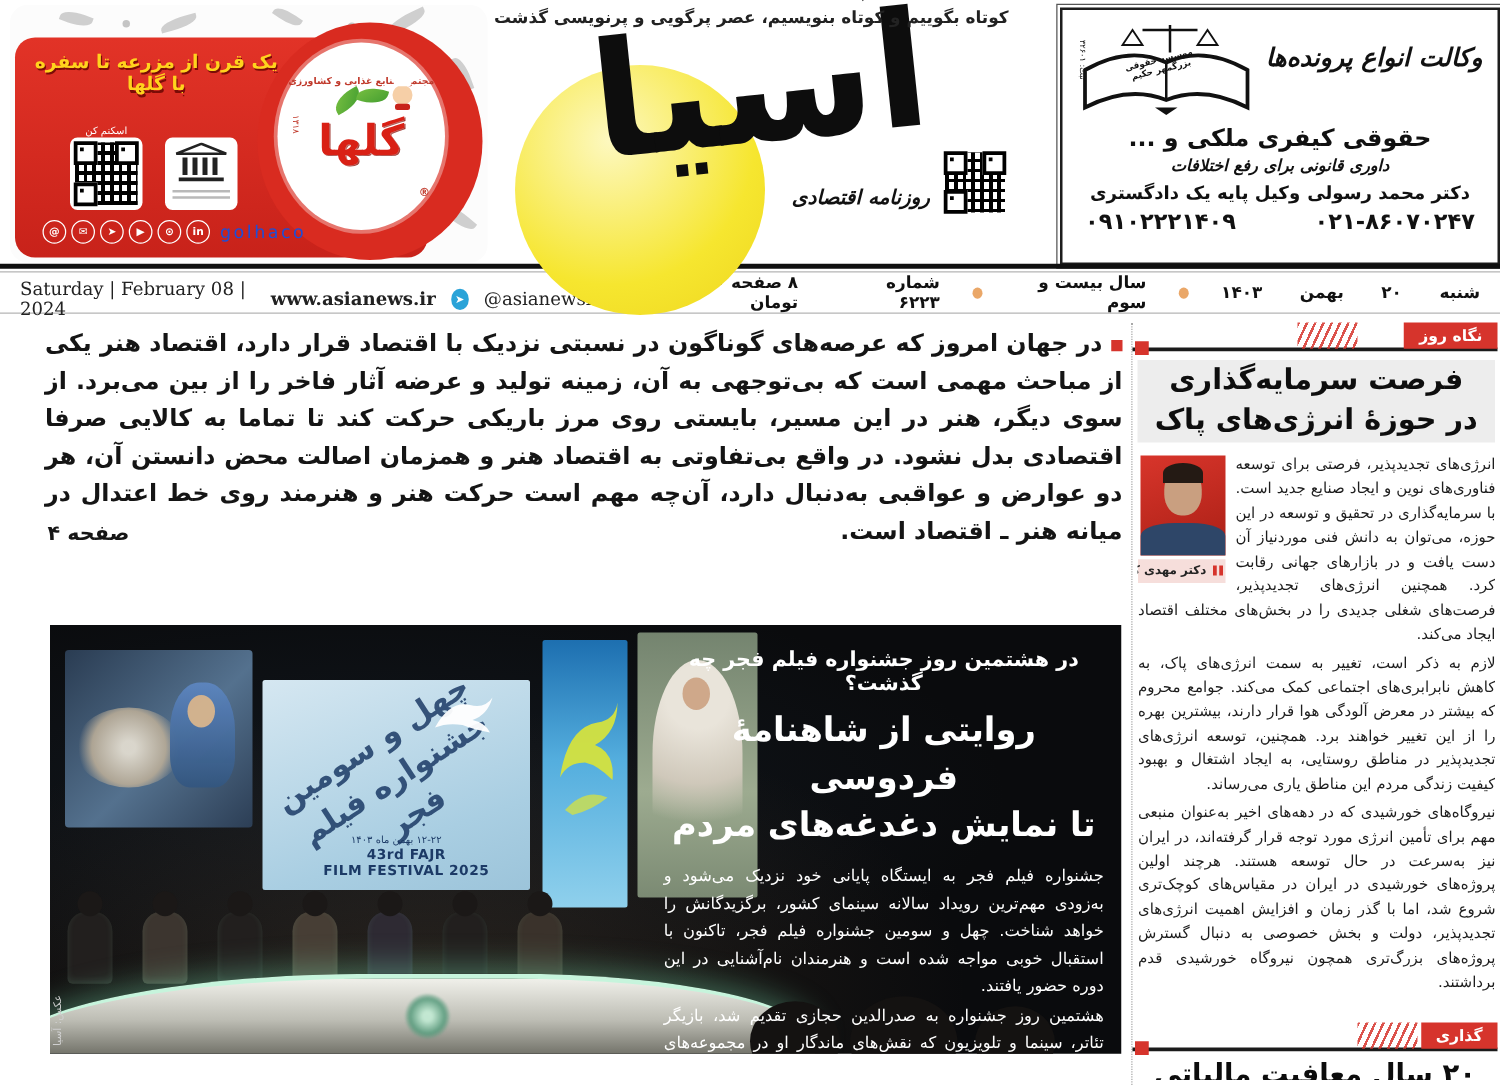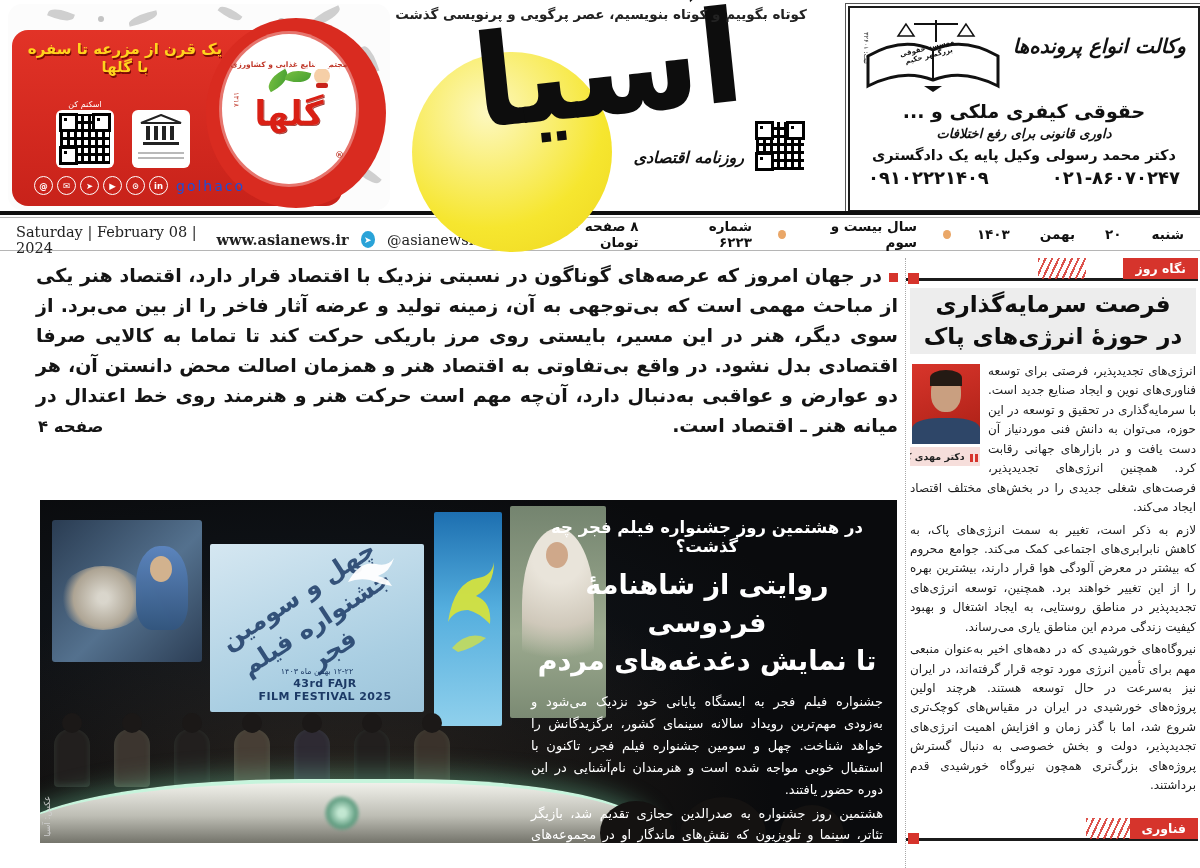--- a/index.html
+++ b/index.html
@@ -370,18 +370,19 @@
       </div>
       <p>انرژی‌های تجدیدپذیر، فرصتی برای توسعه فناوری‌های نوین و ایجاد صنایع جدید است. با سرمایه‌گذاری در تحقیق و توسعه در این حوزه، می‌توان به دانش فنی موردنیاز آن دست یافت و در بازارهای جهانی رقابت کرد. همچنین انرژی‌های تجدیدپذیر، فرصت‌های شغلی جدیدی را در بخش‌های مختلف اقتصاد ایجاد می‌کند.</p>
       <p>لازم به ذکر است، تغییر به سمت انرژی‌های پاک، به کاهش نابرابری‌های اجتماعی کمک می‌کند. جوامع محروم که بیشتر در معرض آلودگی هوا قرار دارند، بیشترین بهره را از این تغییر خواهند برد. همچنین، توسعه انرژی‌های تجدیدپذیر در مناطق روستایی، به ایجاد اشتغال و بهبود کیفیت زندگی مردم این مناطق یاری می‌رساند.</p>
       <p>نیروگاه‌های خورشیدی که در دهه‌های اخیر به‌عنوان منبعی مهم برای تأمین انرژی مورد توجه قرار گرفته‌اند، در ایران نیز به‌سرعت در حال توسعه هستند. هرچند اولین پروژه‌های خورشیدی در ایران در مقیاس‌های کوچک‌تری شروع شد، اما با گذر زمان و افزایش اهمیت انرژی‌های تجدیدپذیر، دولت و بخش خصوصی به دنبال گسترش پروژه‌های بزرگ‌تری همچون نیروگاه خورشیدی قدم برداشتند.</p>
     </div>
 
     <div class="band-row news-row">
       <div class="band-rule"></div>
       <div class="red-sq"></div>
       <div class="stripes" style="right:64px;"></div>
-      <div class="band">فناوری</div>
-    </div>
-
+      <div class="band">گذاری</div>
+    </div>
+
+    <div class="partial">۲۰ سال معافیت مالیاتی</div>
   </aside>
 
 </div>
 
 </body></html>

